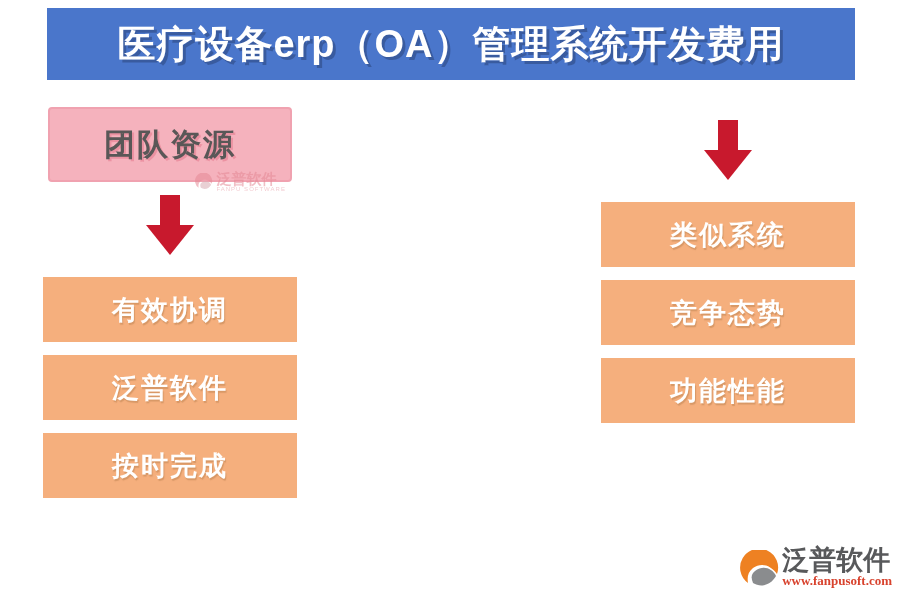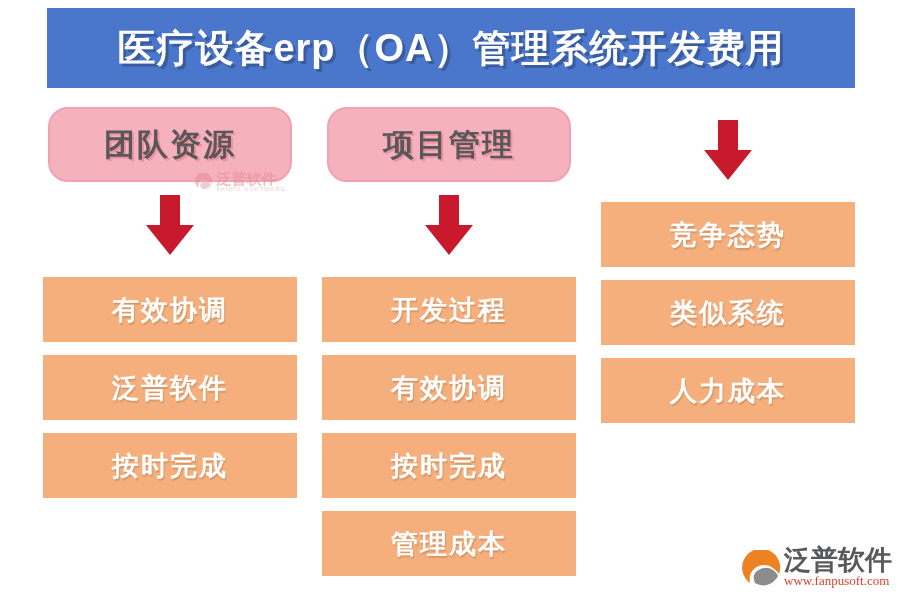--- a/index.html
+++ b/index.html
@@ -14,21 +14,21 @@
     height: 600px;
     background: #ffffff;
     overflow: hidden;
   }
   
   .banner {
     position: absolute;
     left: 47px;
     top: 8px;
     width: 808px;
-    height: 80px;
+    height: 72px;
     background: var(--banner-bg, #4A76CB);
     display: flex;
     align-items: center;
     justify-content: center;
   }
   .banner h1 {
     margin: 0;
     font-size: 38px;
     font-weight: bold;
     color: #ffffff;
@@ -51,21 +51,21 @@
     flex-direction: column;
     align-items: center;
   }
   .pink-header {
     position: relative;
     width: 96%;
     height: 75px;
     box-sizing: border-box;
     background: var(--pink-box-bg, #F5B2BD);
     border: 2px solid var(--pink-box-border, #F0A2B0);
-    border-radius: 20px;
+    border-radius: 4px;
     display: flex;
     align-items: center;
     justify-content: center;
   }
   .pink-header .header-label {
     font-size: 31px;
     font-weight: bold;
     color: var(--header-text, #595757);
     text-shadow: 2px 2px 0 rgba(228, 120, 140, 0.55);
     letter-spacing: 2px;
@@ -147,21 +147,21 @@
   .wm-corner .logo { margin-top: 4px; }
   .wm-corner .col { display: flex; flex-direction: column; align-items: flex-start; line-height: 1.05; }
   .wm-corner .wm-brand {
     font-size: 27px;
     font-weight: bold;
     color: var(--wm-gray, #58595B);
   }
   .wm-corner .wm-url {
     font-family: "Liberation Serif", "DejaVu Serif", serif;
     font-size: 13px;
-    font-weight: normal;
+    font-weight: bold;
     color: var(--wm-red, #D8432E);
   }
 </style>
 </head>
 <body>
 
 <div class="canvas">
 
   <div class="banner">
     <h1>医疗设备erp（OA）管理系统开发费用</h1>
@@ -193,58 +193,35 @@
         </div>
         <div class="factor-box">
           <span class="factor-label">泛普软件</span>
         </div>
         <div class="factor-box">
           <span class="factor-label">按时完成</span>
         </div>
       </div>
     </div>
 
-    <div class="column">
-      <div class="pink-header">
-        <span class="header-label">项目管理</span>
-      </div>
-      <div class="arrow">
-        <div class="stem"></div>
-          <div class="head"></div>
-      </div>
-      <div class="factors">
-        <div class="factor-box">
-          <span class="factor-label">开发过程</span>
-        </div>
-        <div class="factor-box">
-          <span class="factor-label">有效协调</span>
-        </div>
-        <div class="factor-box">
-          <span class="factor-label">按时完成</span>
-        </div>
-        <div class="factor-box">
-          <span class="factor-label">管理成本</span>
-        </div>
-      </div>
-    </div>
 
     <div class="column">
       <div class="arrow">
         <div class="stem"></div>
           <div class="head"></div>
       </div>
       <div class="factors">
         <div class="factor-box">
+          <span class="factor-label">类似系统</span>
+        </div>
+        <div class="factor-box">
           <span class="factor-label">竞争态势</span>
         </div>
         <div class="factor-box">
-          <span class="factor-label">类似系统</span>
-        </div>
-        <div class="factor-box">
-          <span class="factor-label">人力成本</span>
+          <span class="factor-label">功能性能</span>
         </div>
       </div>
     </div>
 
   </div>
 
   <div class="wm-corner">
     <svg class="logo" width="40" height="40" viewBox="0 0 40 40">
       <path d="M8 33 A19 19 0 1 1 37 24 C31 15 21 12 13 18 C8 22 7 27 8 33 Z" fill="#EE8122"></path>
       <path d="M15 21 C23 15 32 18 36 26 C31 35 21 38 13 33 C11 28 11 24 15 21 Z" fill="#8A8C8E"></path>

